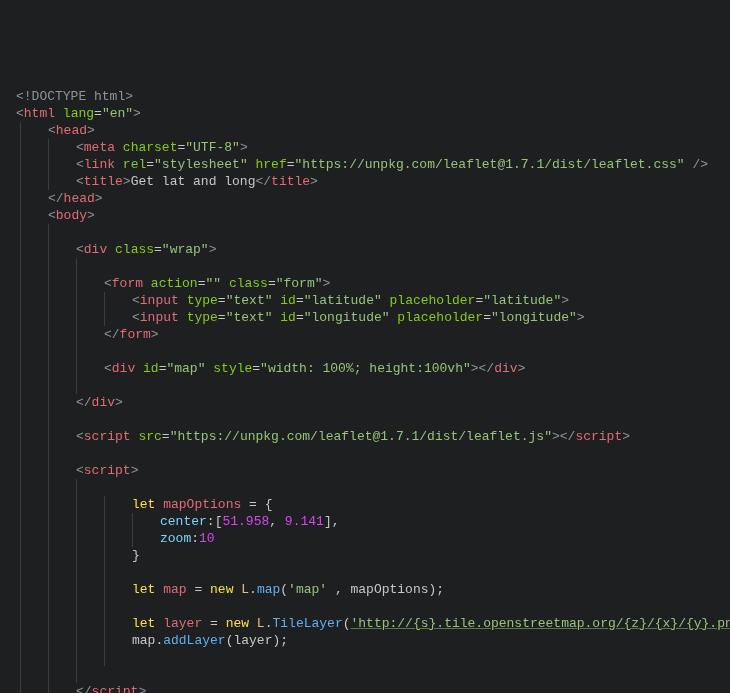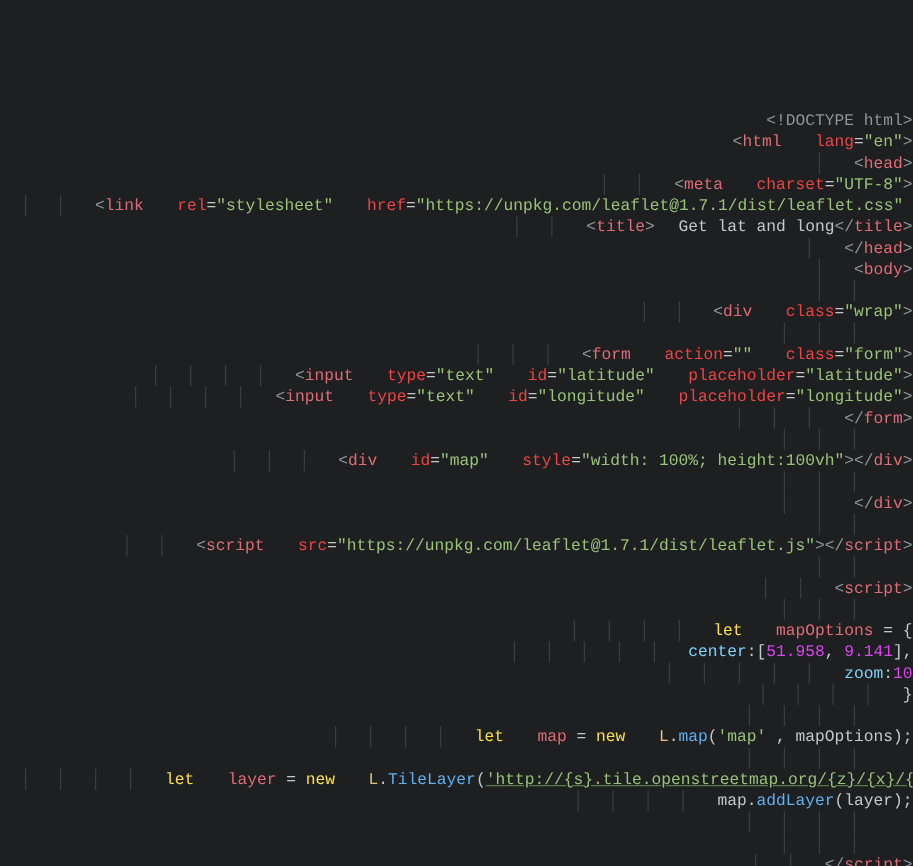--- a/index.html
+++ b/index.html
@@ -5,36 +5,36 @@
   * { margin: 0; padding: 0; box-sizing: border-box; }
   body {
     background: #1d1f21;
     font-family: "Consolas", "Monaco", "Courier New", monospace;
     font-size: 13px;
     line-height: 17px;
     color: #c5c8c6;
     padding: 20px 0 20px 16px;
     white-space: pre;
   }
-  .line { display: block; text-align: right; }
+  .line { display: block; }
   .guide {
     display: inline-block;
     width: 1px;
     background: #3a3d40;
     margin-right: 27px;
     height: 17px;
     vertical-align: top;
   }
   .guide:first-child { margin-left: 4px; }
   .bracket  { color: #8f9498; }
   .tag      { color: #e06c75; }
-  .attr     { color: #ef4444; }
+  .attr     { color: #84cc16; }
   .eq       { color: #c5c8c6; }
   .str      { color: #98c379; }
-  .text     { color: #c5c8c6; margin-left: 19px; }
+  .text     { color: #c5c8c6; }
   .keyword  { color: #fde047; }
   .varname  { color: #e06c75; }
   .ident    { color: #c5c8c6; }
   .prop     { color: #7dd3fc; }
   .func     { color: #61afef; }
   .classnm  { color: #e5c07b; }
   .number   { color: #d946ef; }
   .url      { color: #98c379; text-decoration-color:#5a7a4a; }
   .urlstr   { color: #98c379; text-decoration: underline; text-decoration-color:#5a7a4a; }
   .doctype  { color: #8f9498; }

